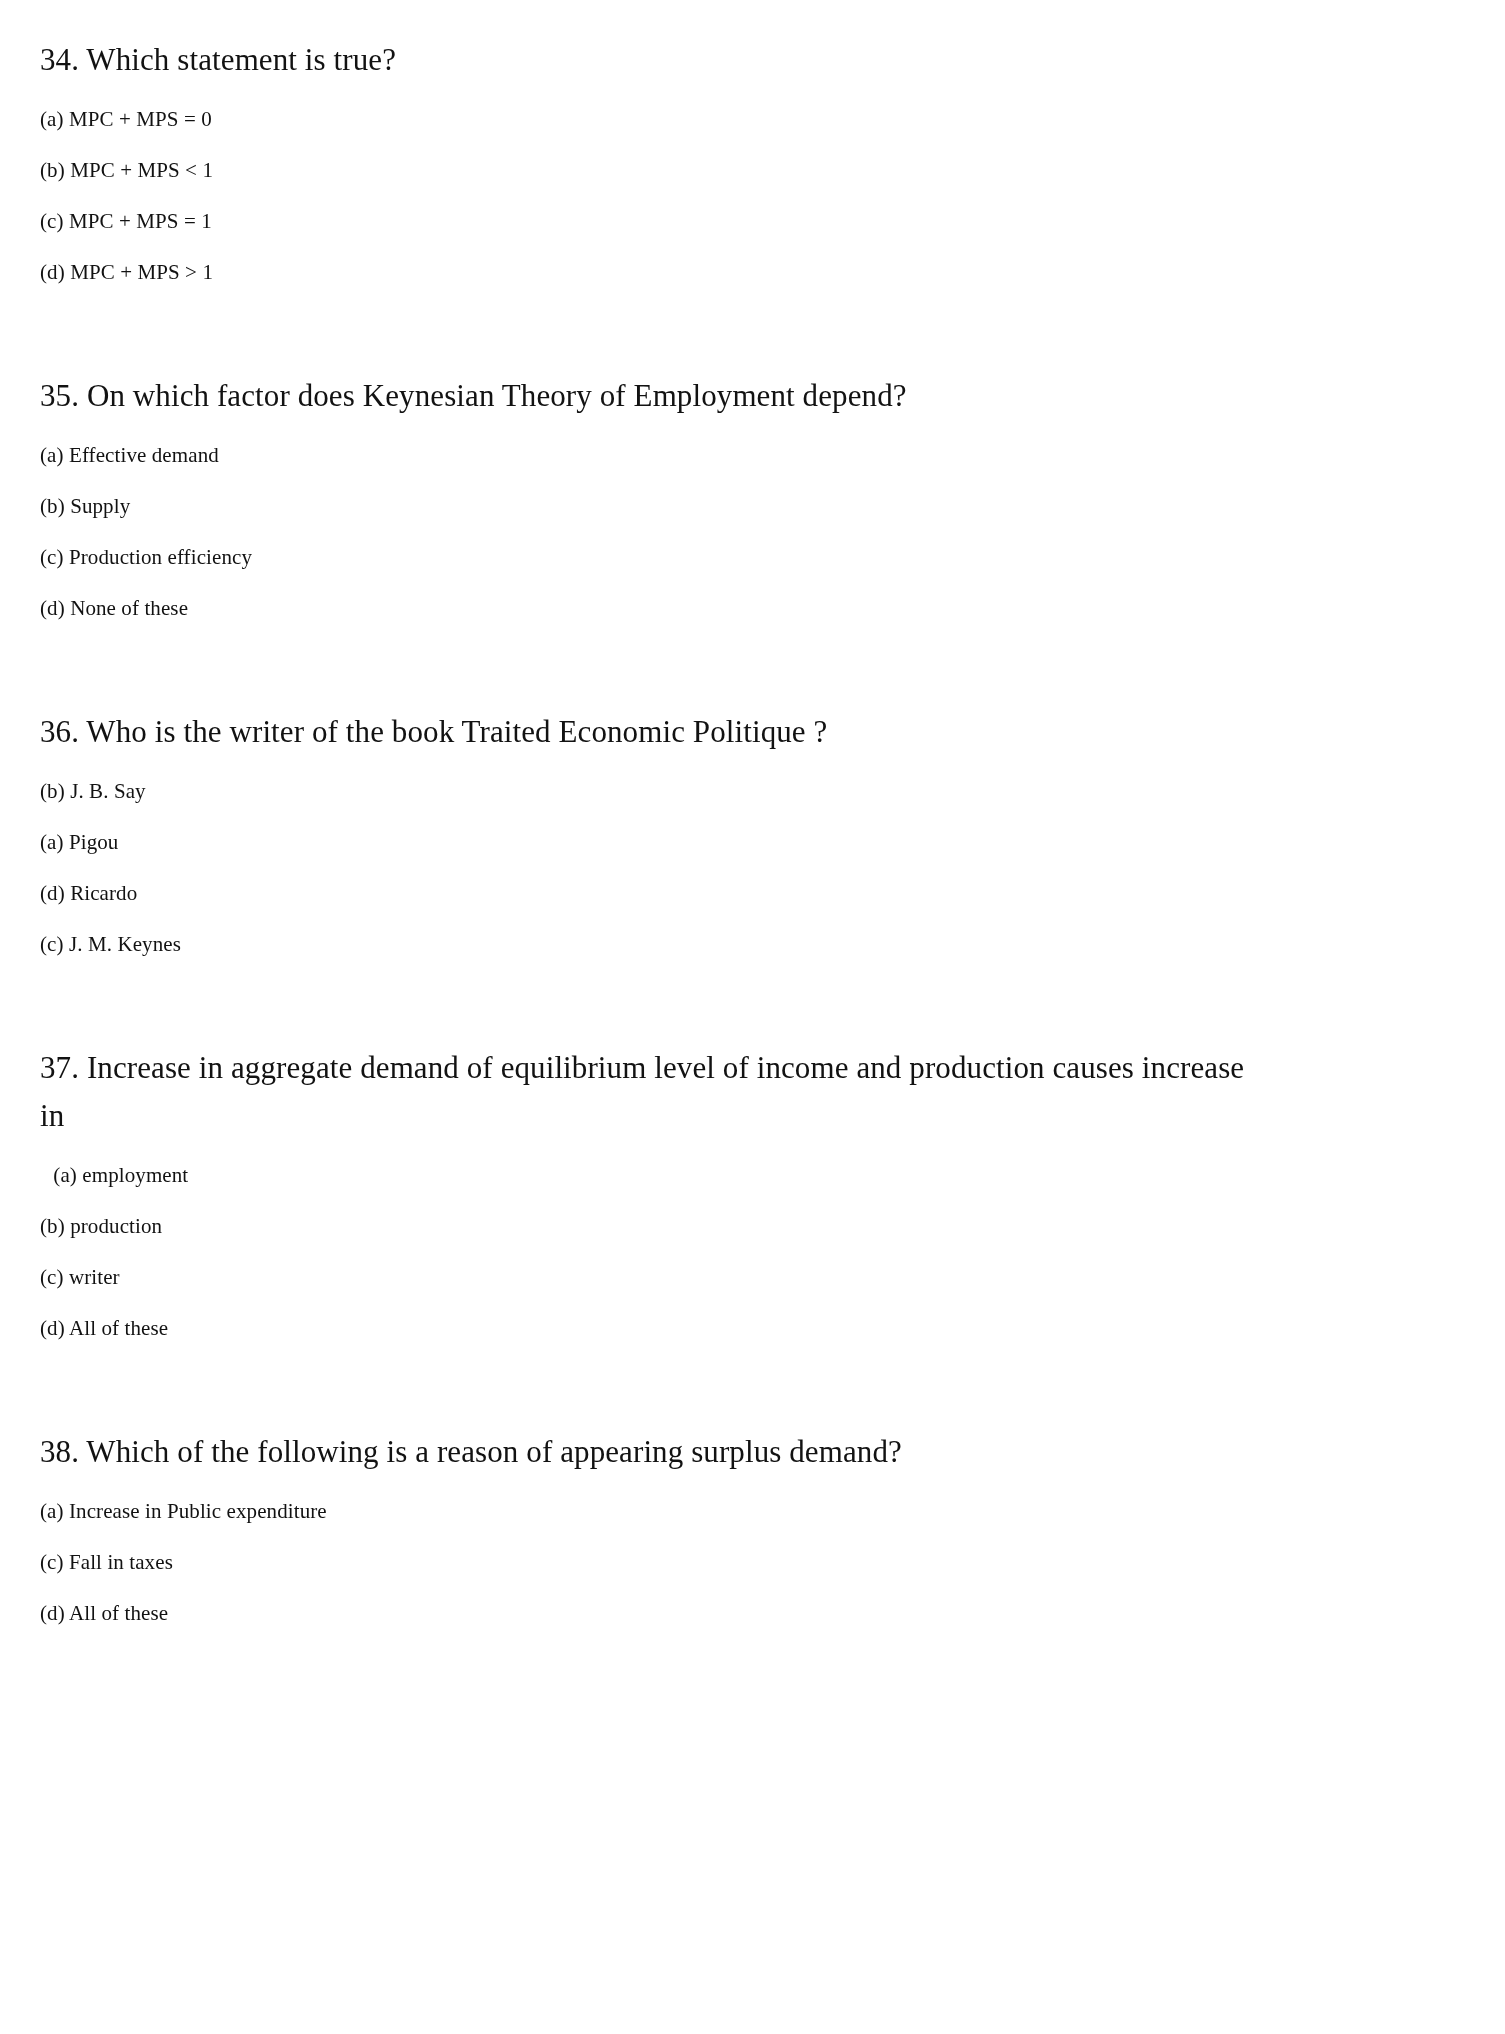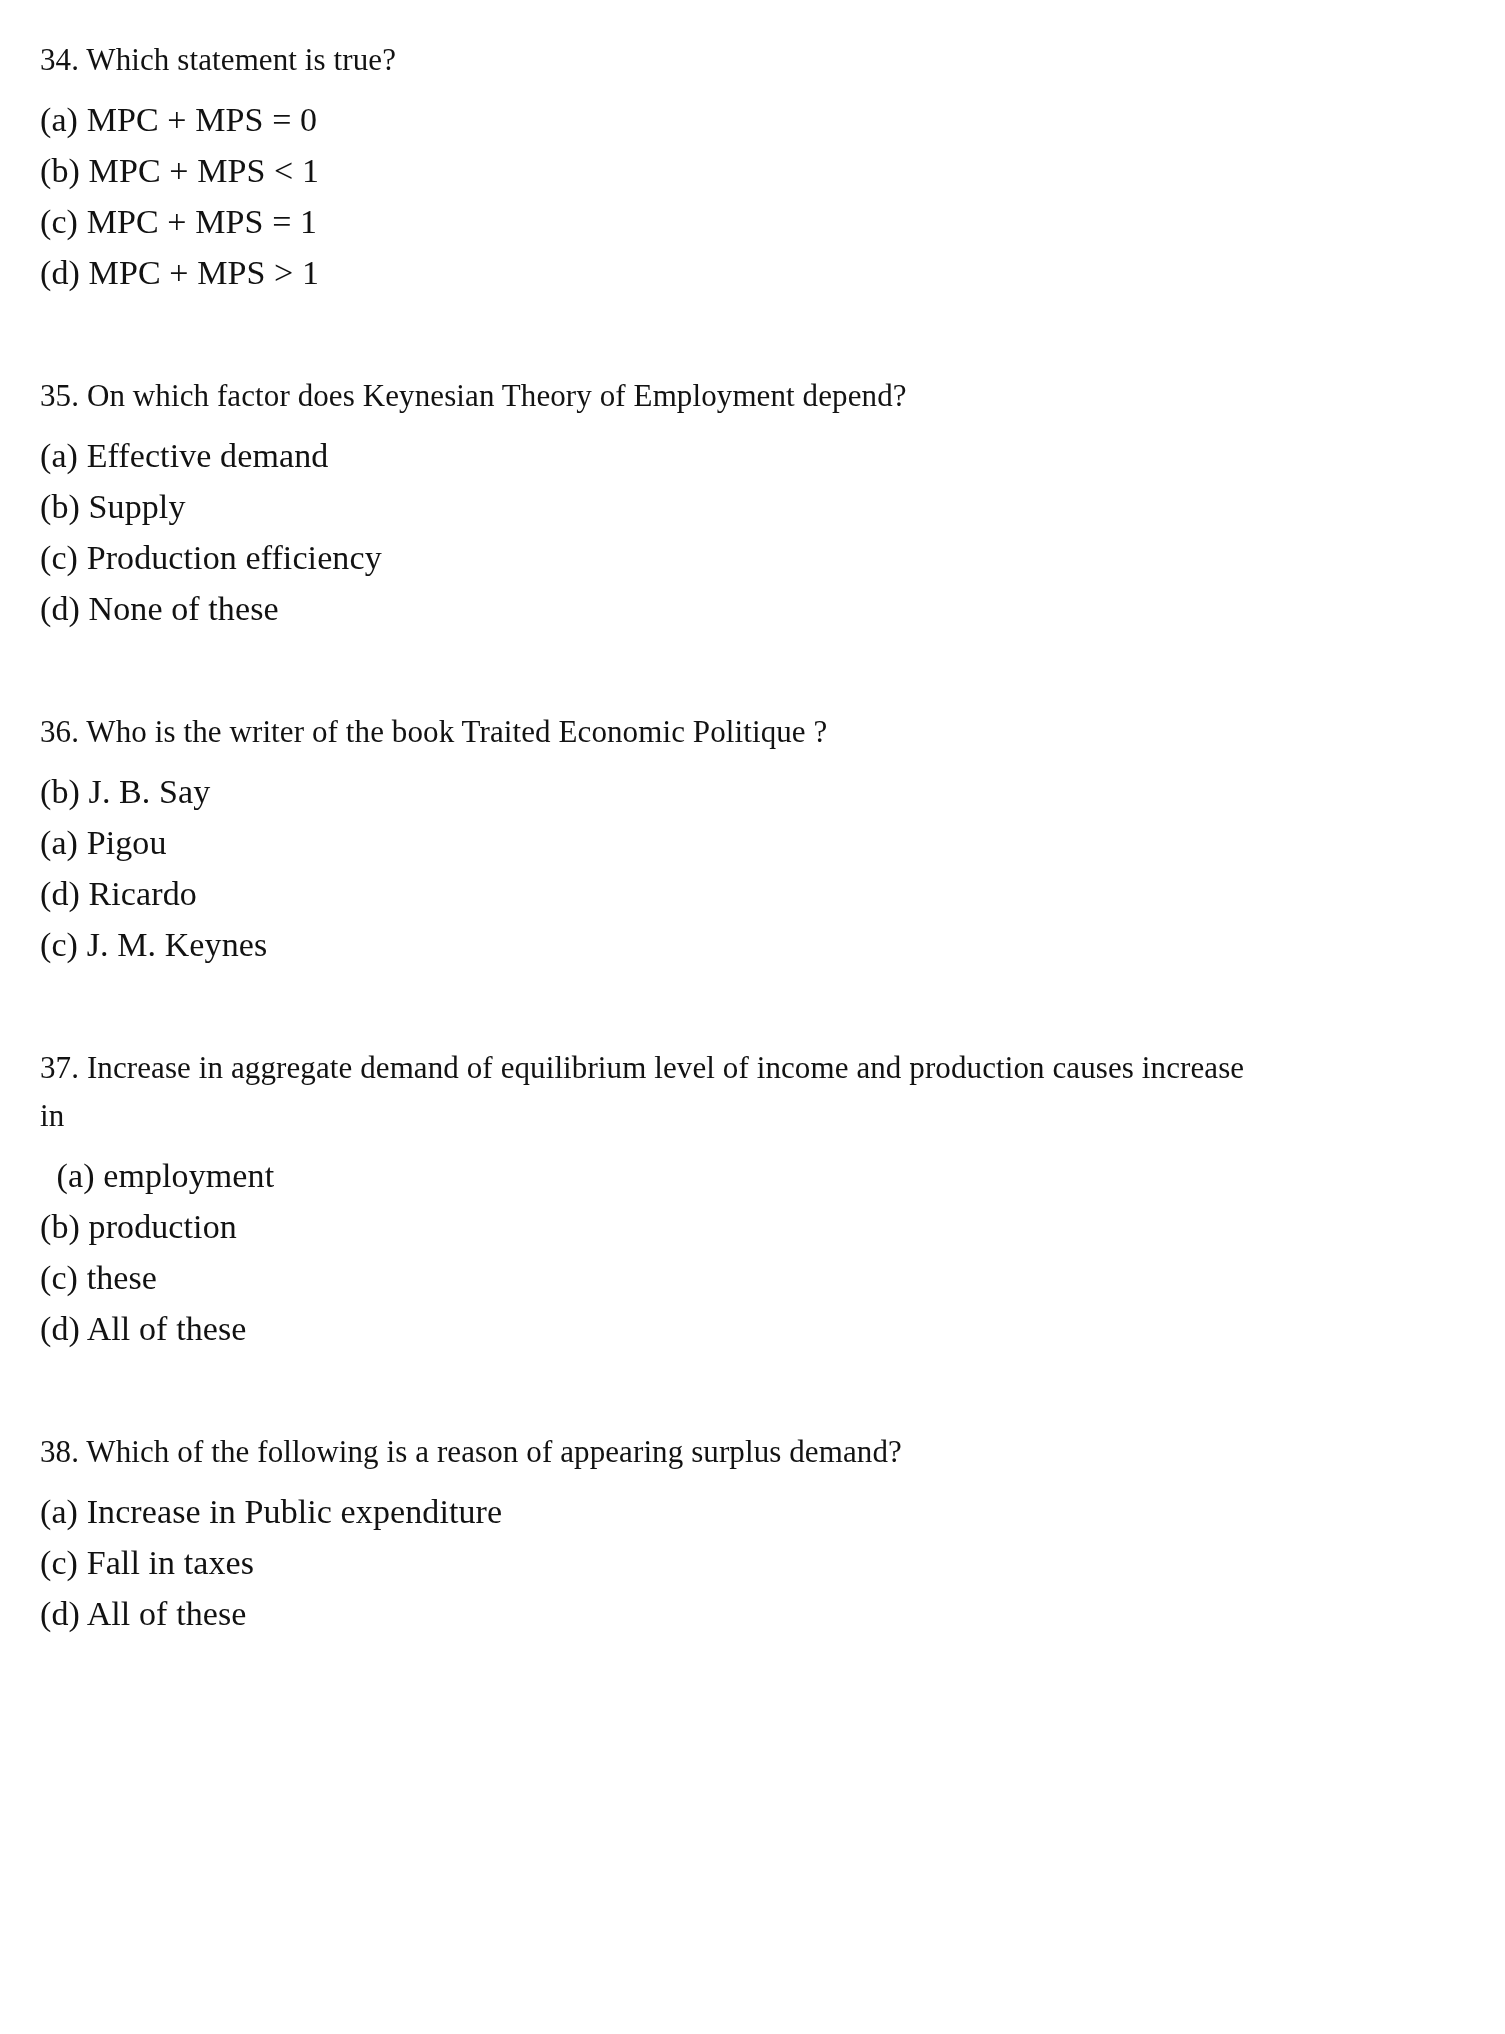--- a/index.html
+++ b/index.html
@@ -38,21 +38,21 @@
     max-width: 1400px;
     text-align: left;
     letter-spacing: 0.1px;
   }
   .options {
     margin: 0;
     padding: 0;
     list-style: none;
   }
   .option {
-    font-size: 34px;
+    font-size: 21px;
     line-height: 51px;
     color: #121212;
     margin: 0;
     padding: 0;
     white-space: pre;
     letter-spacing: 0.1px;
   }
   
   .option.indent {
     padding-left: 8px;
@@ -91,21 +91,21 @@
       <li class="option">(d) Ricardo</li>
       <li class="option">(c) J. M. Keynes</li>
     </ul>
   </div>
 
   <div class="qblock">
     <p class="qtext">37. Increase in aggregate demand of equilibrium level of income and production causes increase in</p>
     <ul class="options">
       <li class="option indent"> (a) employment</li>
       <li class="option">(b) production</li>
-      <li class="option">(c) these</li>
+      <li class="option">(c) writer</li>
       <li class="option">(d) All of these</li>
     </ul>
   </div>
 
   <div class="qblock">
     <p class="qtext">38. Which of the following is a reason of appearing surplus demand?</p>
     <ul class="options">
       <li class="option">(a) Increase in Public expenditure</li>
       <li class="option">(c) Fall in taxes</li>
       <li class="option">(d) All of these</li>

